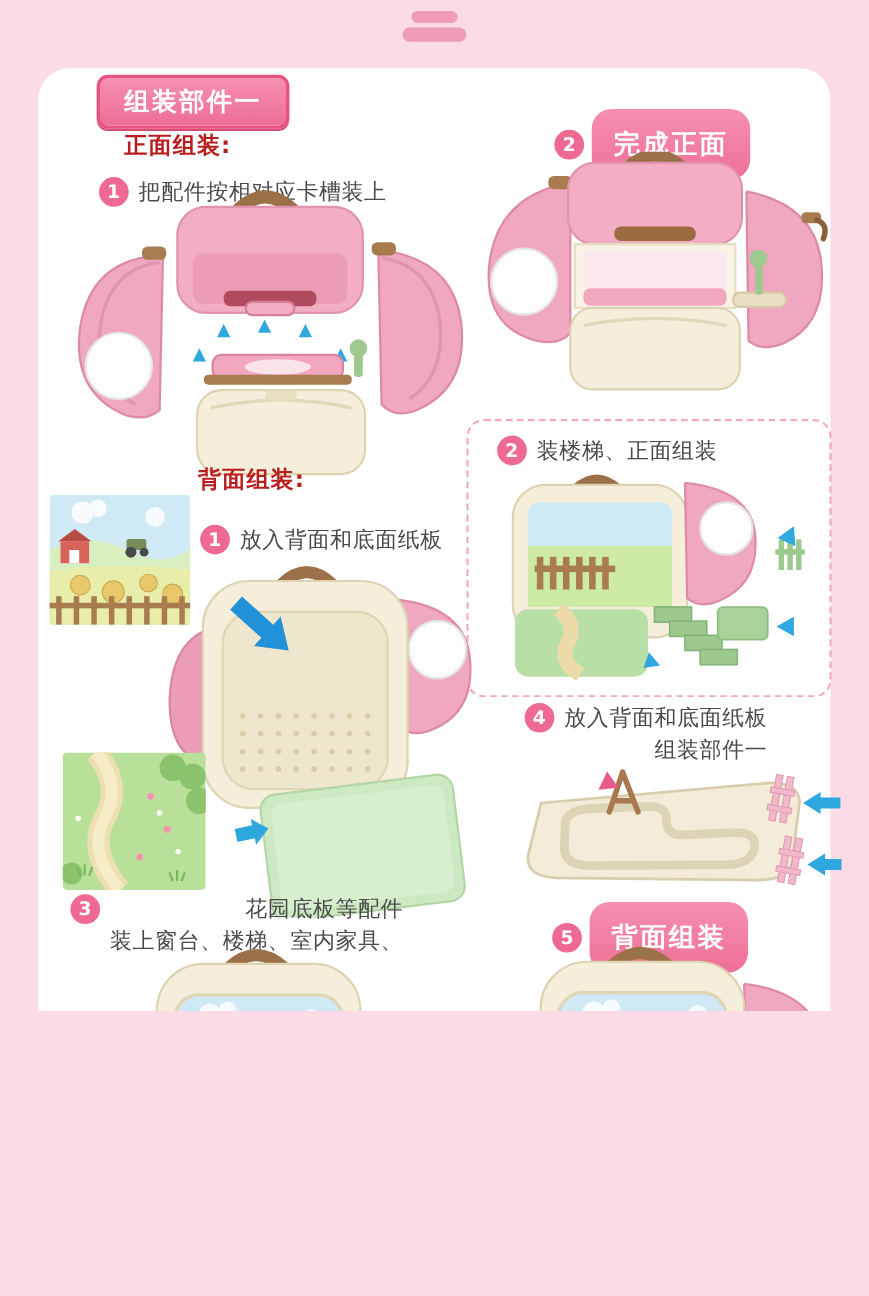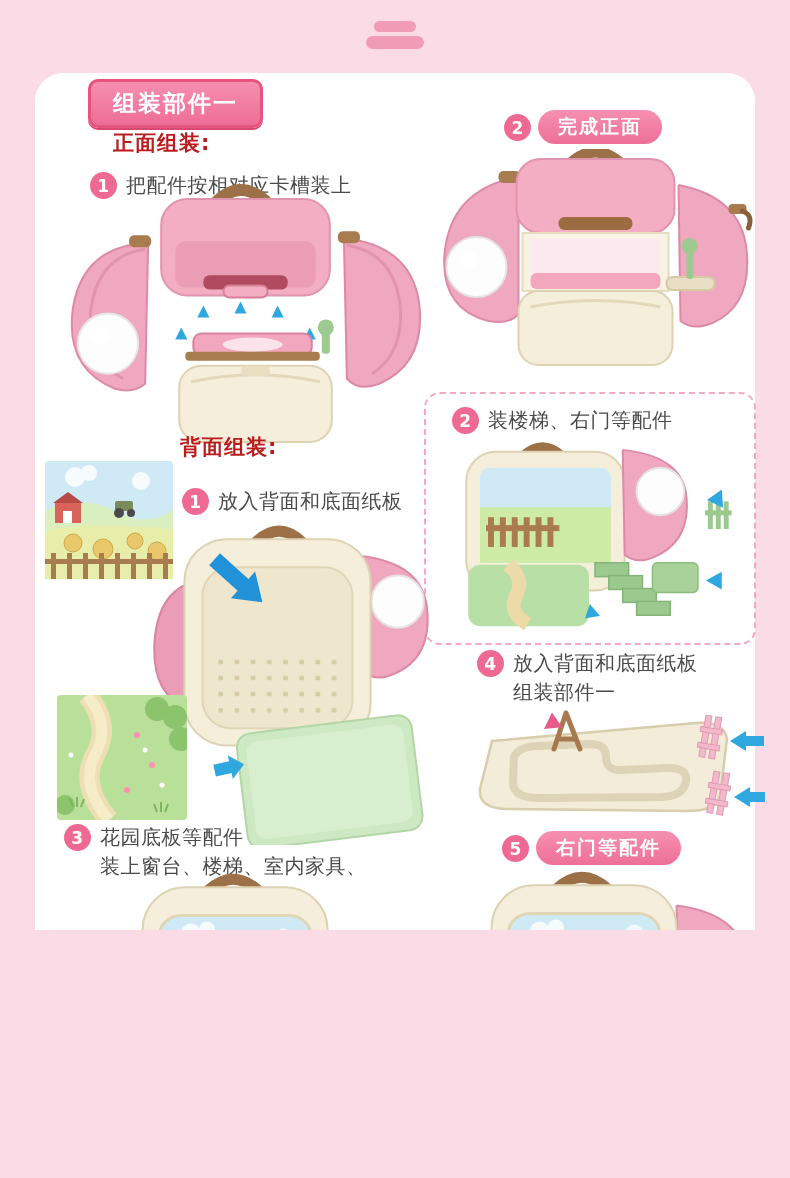--- a/index.html
+++ b/index.html
@@ -1,18 +1,18 @@
 <!DOCTYPE html>
 <html><head>
 <meta charset="utf-8">
 <style>
   * { margin:0; padding:0; box-sizing:border-box; }
   html,body { background:#fbdce6; }
   body { font-family:"DejaVu Sans","Liberation Sans",sans-serif; }
-  .stage { position:relative; width:790px; height:915px; background:#fbdce6; overflow:hidden; margin:15px auto; }
+  .stage { position:relative; width:790px; height:915px; background:#fbdce6; overflow:hidden; margin:4px auto;text-align:right; }
 
   .top-pill { position:absolute; background:#f09cb7; border-radius:8px; }
   .top-pill-1 { left:374px; top:6px; width:42px; height:11px; }
   .top-pill-2 { left:366px; top:21px; width:58px; height:13px; }
 
   .card { position:absolute; left:35px; top:58px; width:720px; height:1120px;
           background:#ffffff; border-radius:28px 28px 0 0; }
 
   .header-badge { position:absolute; left:88px; top:64px;
     background:linear-gradient(180deg,#f58fb0,#ee6d97);
@@ -25,22 +25,22 @@
   .step-row { position:absolute; display:flex; align-items:flex-start; gap:9px;
     font-size:20px; color:#4a4a4a; font-weight:500; letter-spacing:0.5px; }
   .num-circle { display:inline-flex; flex:none; width:27px; height:27px; border-radius:50%;
     background:#ef6a92; color:#fff; font-weight:bold; font-size:17px;
     align-items:center; justify-content:center; margin-top:1px; }
   .step-lines { display:flex; flex-direction:column; line-height:29px; }
 
   .badge-row { position:absolute; display:flex; align-items:center; gap:7px; }
   .pill-badge { display:inline-flex; align-items:center;
     background:linear-gradient(180deg,#f590b0,#ef6f97);
-    color:#fff; font-weight:bold; font-size:19px; letter-spacing:2px;
-    border-radius:18px; padding:4px 20px; }
+    color:#fff; font-weight:bold; font-size:24px; letter-spacing:2px;
+    border-radius:18px; padding:16px 20px; }
 
   .dashed-box { position:absolute; left:424px; top:377px; width:332px; height:253px;
     border:2px dashed #f3a9bf; border-radius:16px; }
   .dashed-box .step-row { left:26px; top:12px; position:absolute; }
   .dashed-box svg { position:absolute; left:2px; top:44px; }
 
   .illus { position:absolute; }
   svg { display:block; }
 </style>
 </head>
@@ -140,21 +140,21 @@
       <rect x="236" y="128" width="48" height="13" rx="6" fill="#e9dfc4" stroke="#d6caa6" stroke-width="2"></rect>
       <rect x="256" y="102" width="7" height="28" rx="3" fill="#9fca8f"></rect>
       <circle cx="259" cy="97" r="8" fill="#9fca8f"></circle>
     </g>
   </svg>
 
   <div class="dashed-box">
     <div class="step-row">
       <span class="num-circle">2</span>
       <span class="step-lines">
-          <span>装楼梯、右门等配件</span>
+          <span>装楼梯、正面组装</span>
         </span>
     </div>
     <svg width="328" height="205" viewBox="0 0 330 207">
       <path d="M95 18 Q115 0 135 18" stroke="#9c7148" stroke-width="9" fill="none" stroke-linecap="round"></path>
       <rect x="38" y="14" width="160" height="140" rx="30" fill="#f4eedb" stroke="#ddd2b2" stroke-width="2"></rect>
       <g>
         <rect x="52" y="30" width="132" height="96" rx="10" fill="#cfe9f5"></rect>
         <rect x="52" y="70" width="132" height="56" fill="#cdeba5"></rect>
         <g fill="#a97c50">
           <rect x="58" y="88" width="74" height="6"></rect>
@@ -327,21 +327,21 @@
   <div class="step-row" style="left:64px; top:808px;">
     <span class="num-circle">3</span>
     <span class="step-lines">
       <span>花园底板等配件</span>
       <span>装上窗台、楼梯、室内家具、</span>
     </span>
   </div>
 
   <div class="badge-row" style="left:502px; top:816px;">
     <span class="num-circle">5</span>
-    <span class="pill-badge">右门等配件</span>
+    <span class="pill-badge">背面组装</span>
   </div>
 
   <svg class="illus" style="left:30px; top:852px;" width="372" height="292" viewBox="0 0 370 290">
     <g>
       <path d="M104 66 Q34 76 28 142 Q22 200 74 214 Q94 219 104 208 Z" fill="#f0a7c0" stroke="#dd8aa6" stroke-width="2"></path>
       <path d="M100 78 Q48 88 44 142 Q41 188 78 202" fill="none" stroke="#e293ad" stroke-width="3"></path>
       <circle cx="36" cy="94" r="7" fill="#b05a6e"></circle>
     </g>
     <path d="M176 24 Q202 0 228 24" stroke="#9c7148" stroke-width="11" fill="none" stroke-linecap="round"></path>
     <rect x="112" y="20" width="184" height="208" rx="42" fill="#f4eedb" stroke="#ddd2b2" stroke-width="2"></rect>

